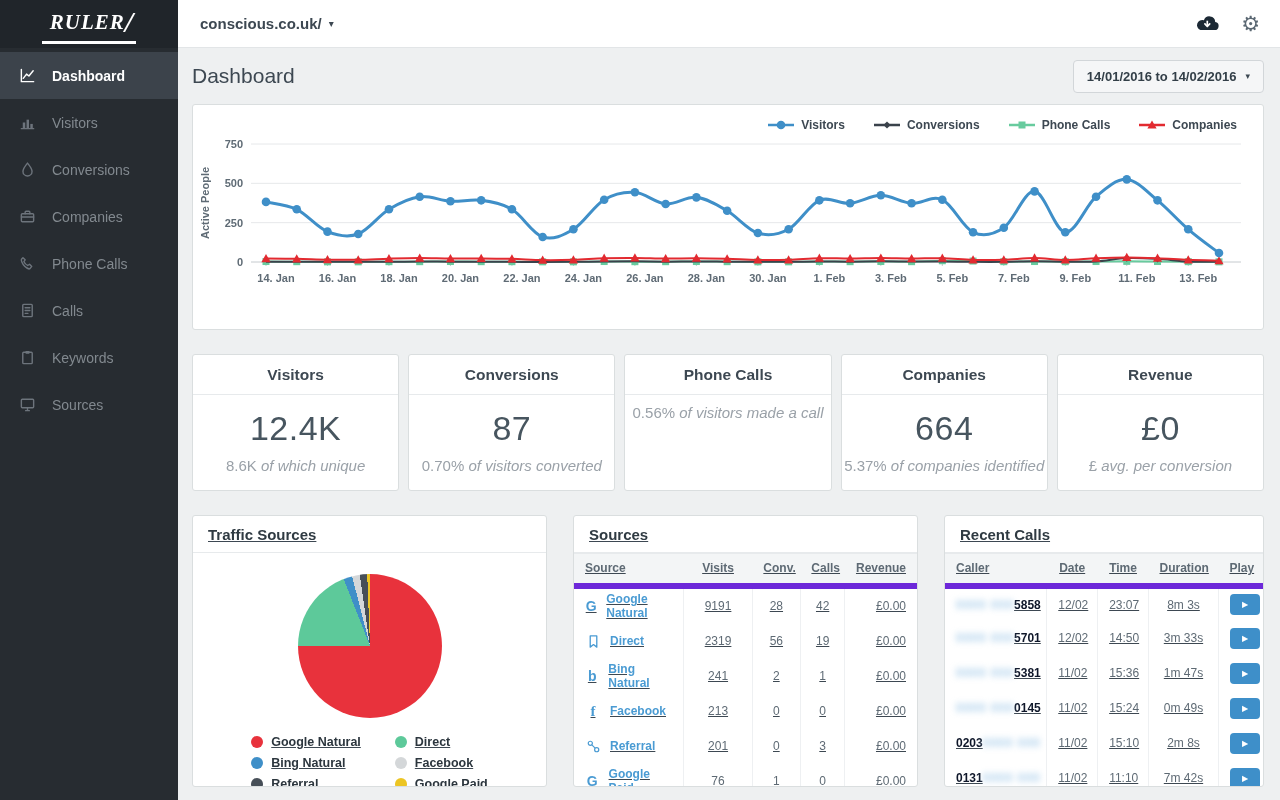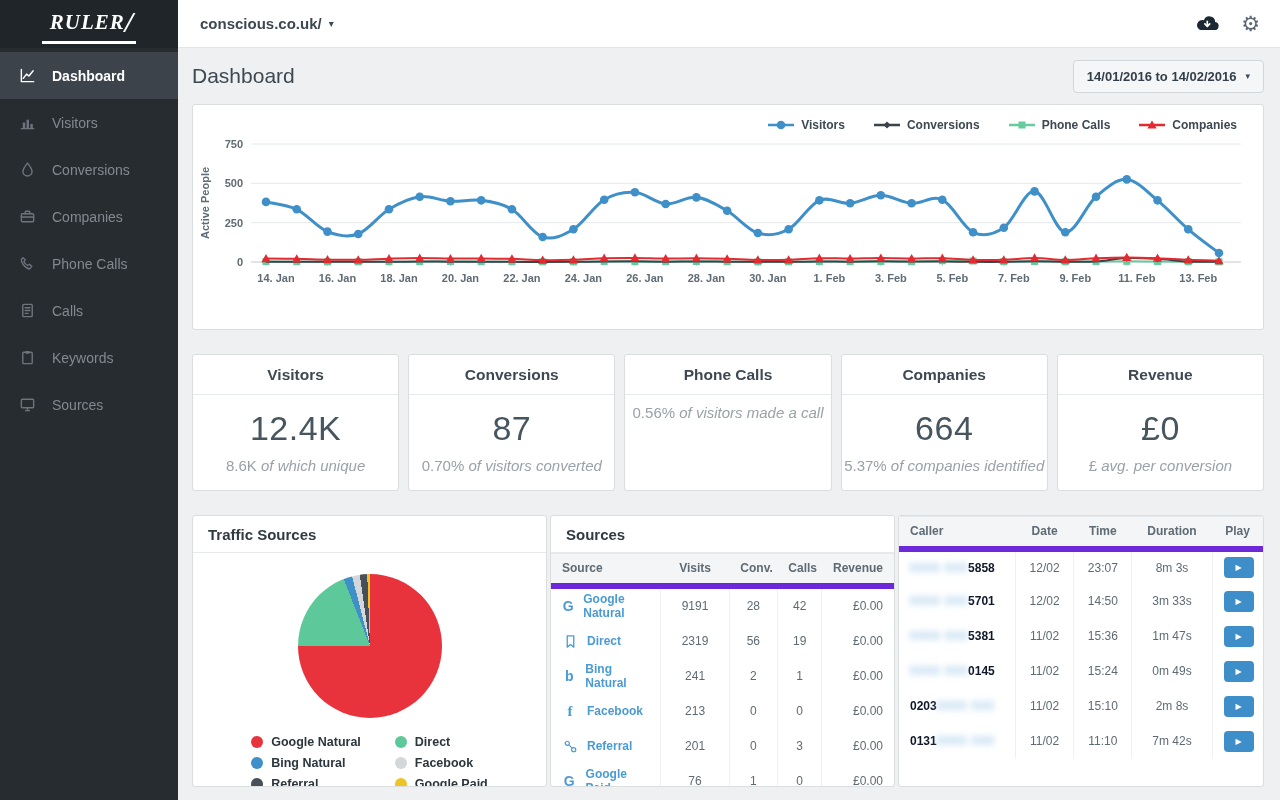--- a/index.html
+++ b/index.html
@@ -47,21 +47,21 @@
 
   
   .stats-row { display:flex; gap:9px; margin-top:24px; }
   .stat-card { flex:1; height:137px; background:#fff; border:1px solid #dadedf; border-radius:3px; }
   .stat-title { text-align:center; font-size:15.5px; font-weight:700; color:#3d4852; padding:11px 0 10px; border-bottom:1px solid #e7eaec; }
   .stat-value { text-align:center; font-size:34px; font-weight:400; color:#47555f; margin-top:14px; letter-spacing:.5px; }
   .stat-sub { text-align:center; font-size:15px; color:#9aa1a8; margin-top:9px; }
   .stat-sub .it { font-style:italic; }
 
   
-  .bottom-row { display:flex; gap:3px; margin-top:24px; }
+  .bottom-row { display:flex; gap:26px; margin-top:24px;text-decoration:underline; }
   .bottom-row .card { height:272px; overflow:hidden; }
   .traffic-card { width:355px; min-width:355px; }
   .sources-card { width:345px; min-width:345px; }
   .calls-card { flex:1; }
 
   .pie { width:144px; height:144px; border-radius:50%; margin:21px auto 0; }
   .pie-legend { display:grid; grid-template-columns:auto auto; column-gap:34px; row-gap:7px; width:fit-content; margin:17px auto 0; }
   .pie-legend-item { display:flex; align-items:center; gap:8px; font-size:12.5px; font-weight:700; color:#2c363e; }
   .swatch { width:12px; height:12px; border-radius:50%; }
 
@@ -561,20 +561,21 @@
                   <td class="blue">76</td>
                   <td class="blue">1</td>
                   <td class="blue">0</td>
                   <td class="right">£0.00</td>
                 </tr>
               </tbody>
           </table>
         </div>
 
         <div class="card calls-card">
+          <h2 class="card-title">Recent Calls</h2>
           <table class="data-table">
             <colgroup>
                 <col style="width:32%">
                 <col style="width:16%">
                 <col style="width:16%">
                 <col style="width:22%">
                 <col style="width:14%">
               </colgroup>
             <thead>
                 <tr>

